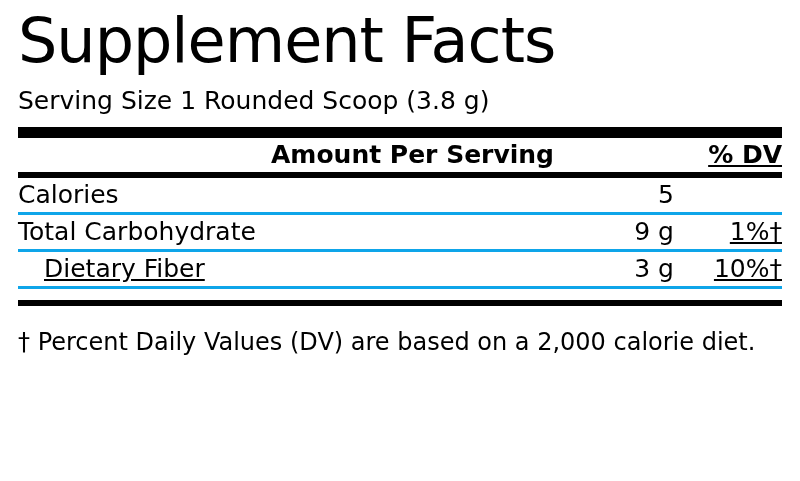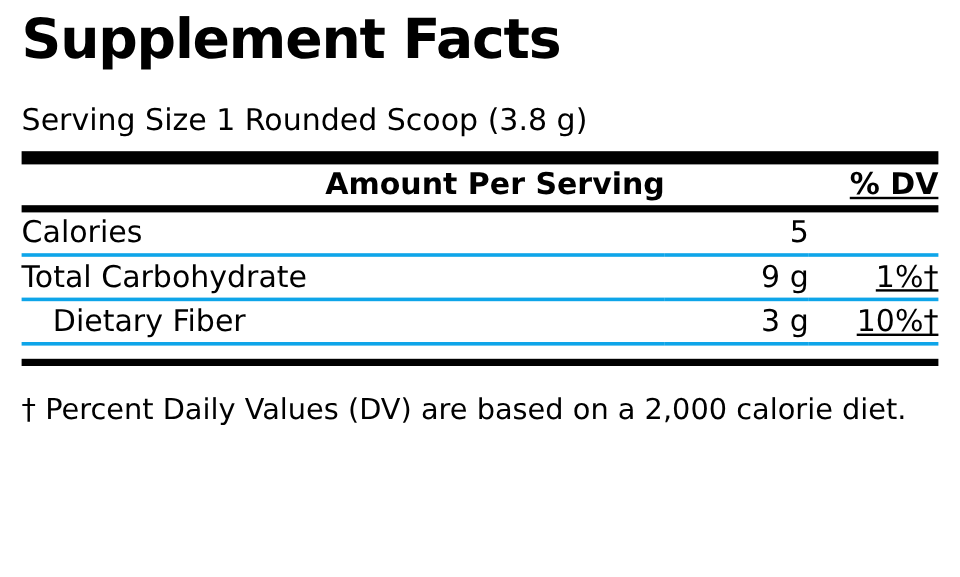--- a/index.html
+++ b/index.html
@@ -15,29 +15,29 @@
     overflow: hidden;
   }
   .panel {
     position: relative;
     width: 800px;
     height: 481px;
     box-sizing: border-box;
     padding: 0 18px;
   }
   .title {
-    font-size: 46px;
-    font-weight: 700;
+    font-size: 62px;
+    font-weight: 400;
     letter-spacing: -1px;
     line-height: 1.05;
     margin: 8px 0 0 0;
     white-space: nowrap;
   }
   .serving-lines {
-    margin-top: 28px;
+    margin-top: 12px;
   }
   .serving-line {
     font-size: 25px;
     line-height: 1.28;
     white-space: nowrap;
   }
   .rule-thick {
     height: 11px;
     background: #000;
     margin: 10px 0 0 0;
@@ -62,21 +62,21 @@
   .col-amt  { width: 120px; text-align: right; }
   .col-dv   { width: 108px; text-align: right; text-decoration: underline; }
 
   .hdr td {
     font-weight: 700;
     font-size: 25px;
     padding-bottom: 4px;
     padding-top: 2px;
   }
   .hdr .col-name { text-align: right; }
-  .indent { padding-left: 26px !important; }
+  .indent { padding-left: 26px !important; text-decoration: underline; }
   .row-line td {
     border-bottom: 3px solid #0ea5e9;
   }
   .row-noline td {
     border-bottom: none;
   }
   .footnotes {
     margin-top: 22px;
   }
   .footnote {

